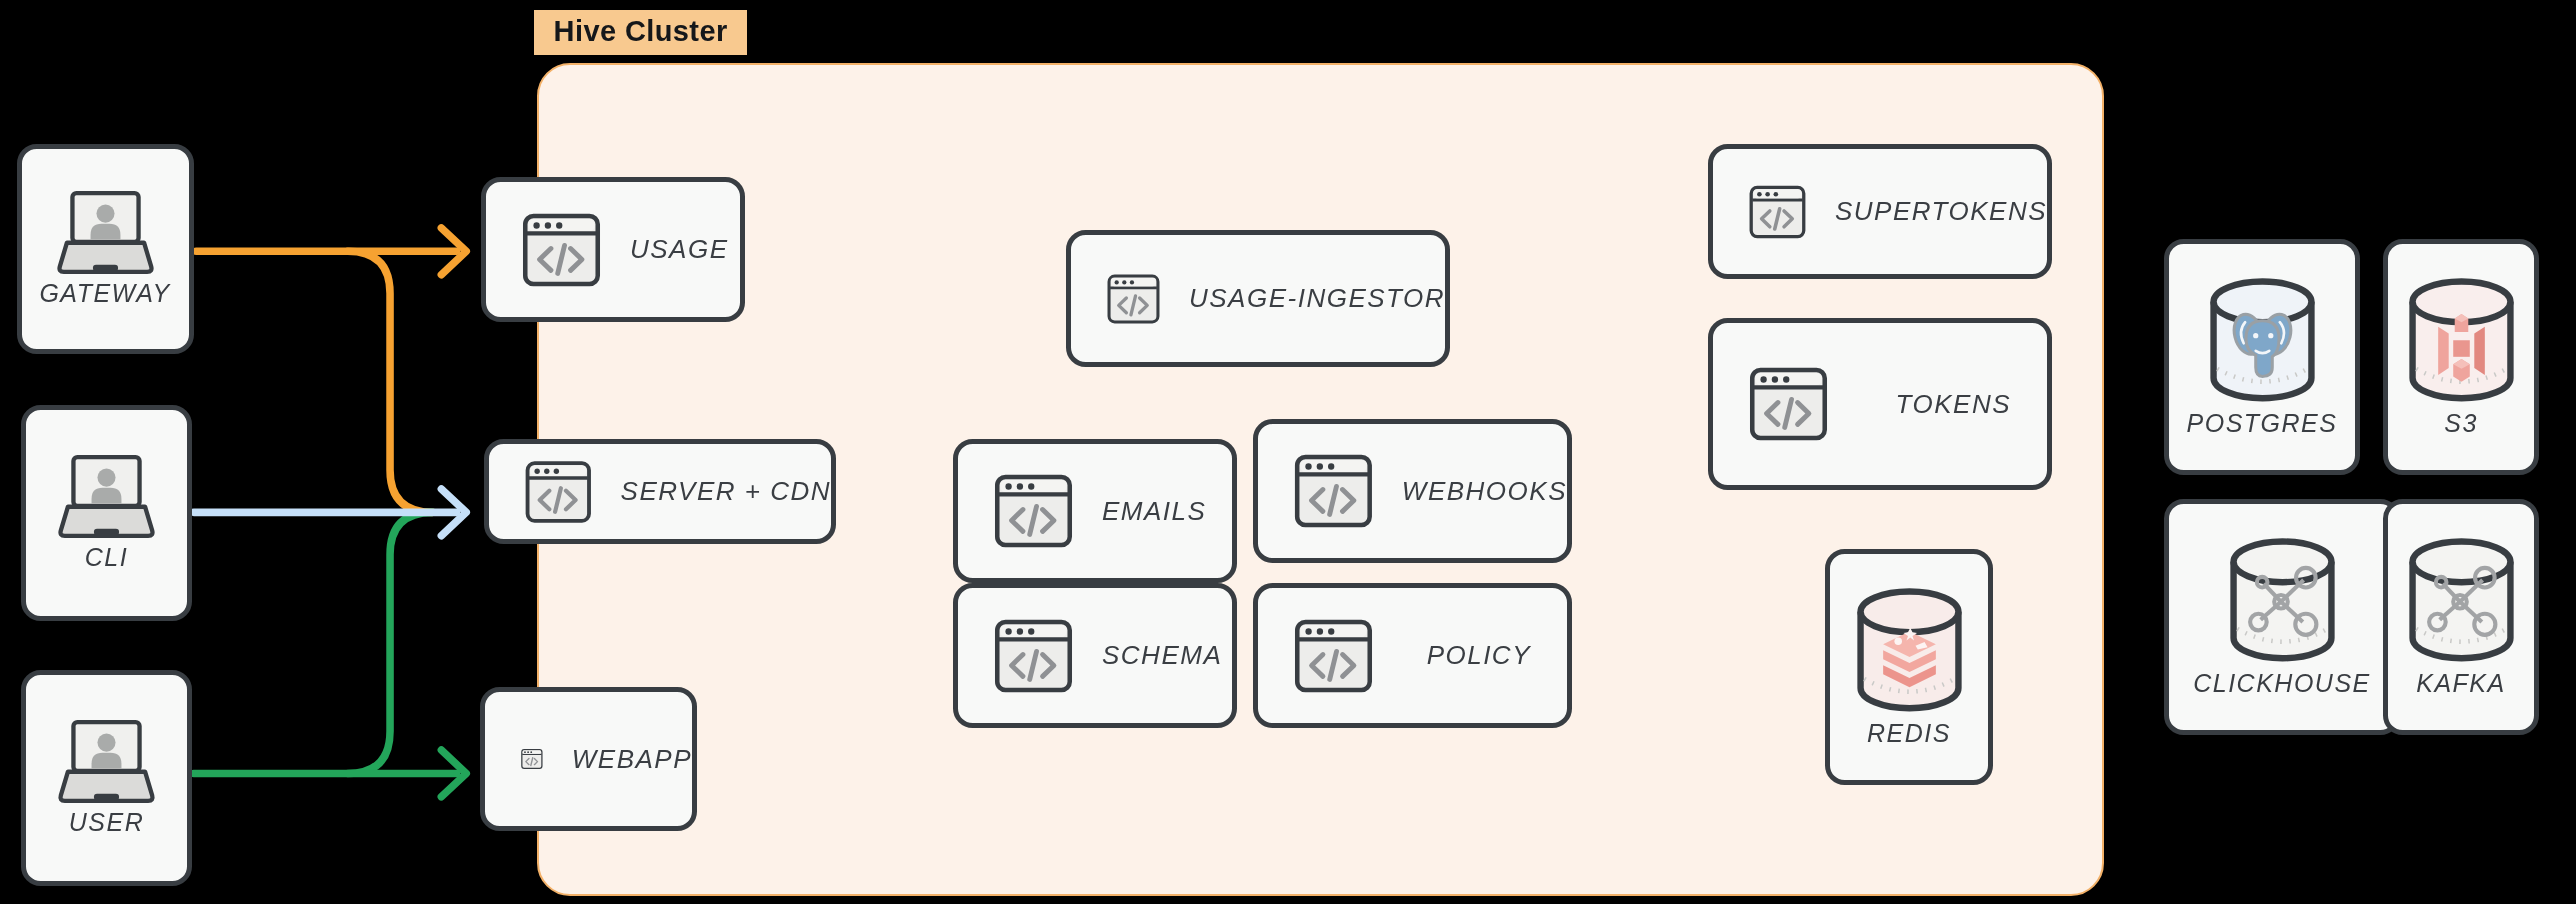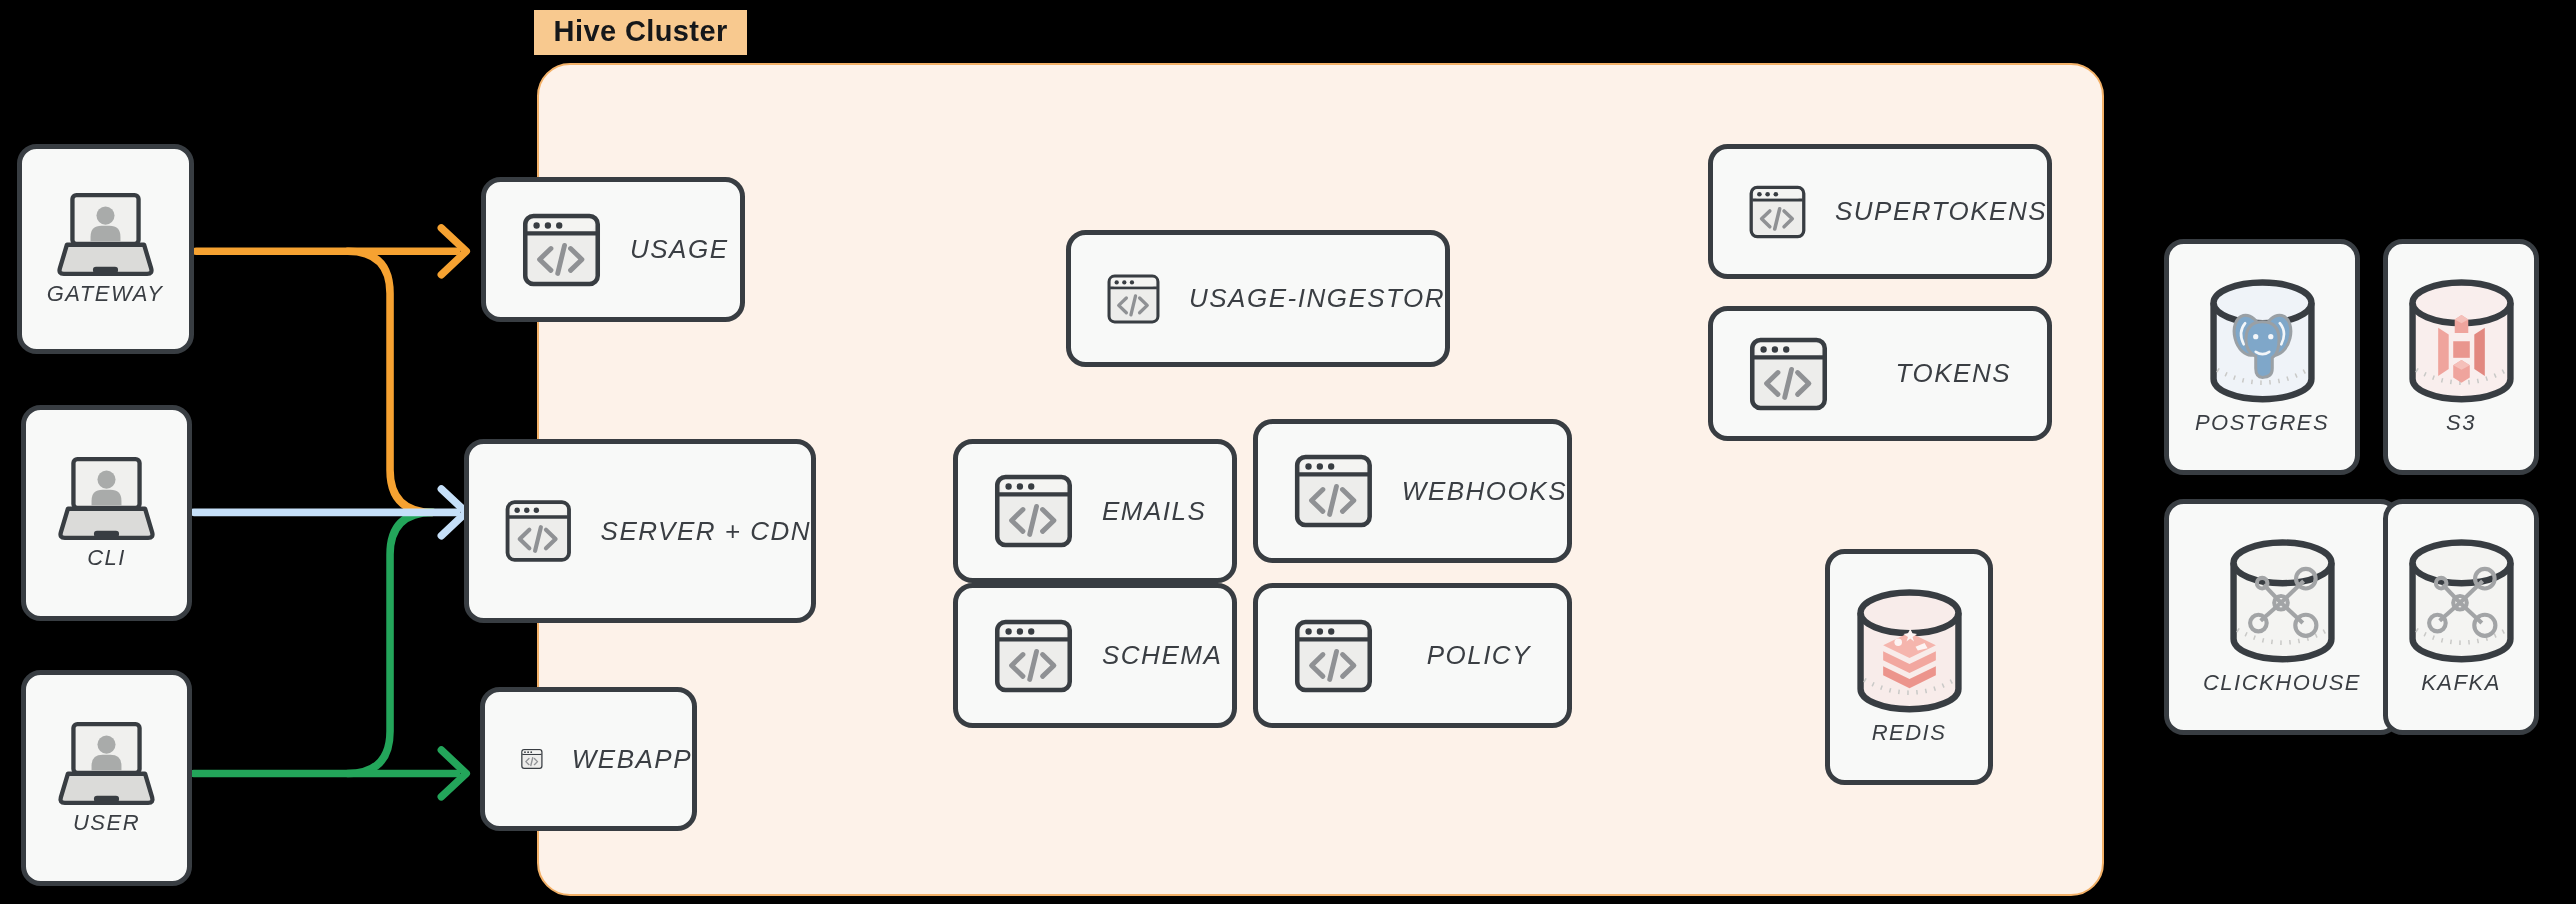--- a/index.html
+++ b/index.html
@@ -18,21 +18,21 @@
 
   
   .node{position:absolute;background:var(--node_bg);
         border:5.3px solid var(--node_border);border-radius:19.6px;
         box-sizing:border-box;z-index:2;display:flex;}
   .node-label{font-style:italic;color:var(--label_text);
               letter-spacing:1.5px;white-space:nowrap;}
 
   
   .v-node{flex-direction:column;align-items:center;justify-content:center;}
-  .v-node .node-label{font-size:22px;margin-top:4px;}
+  .v-node .node-label{font-size:25px;margin-top:4px;}
 
   
   .h-node{flex-direction:row;align-items:center;padding-left:36px;}
   .h-node .node-label{font-size:26px;margin-left:29px;}
   .h-node .label-right{margin-left:auto;margin-right:36px;}
 
   
   #edges{position:absolute;left:0;top:0;z-index:1;}
   .edge{fill:none;stroke-width:10px;stroke-linecap:round;stroke-linejoin:round;}
   .edge-orange{stroke:var(--edge_orange);}
@@ -121,21 +121,21 @@
       </svg>
     <div class="node-label">USER</div>
   </div>
 
   <div class="node h-node" style="left:481px;top:177px;width:264px;height:145px">
     <svg width="79" height="74" viewBox="0 0 104 98">
         <use href="#code-window"></use>
       </svg>
     <div class="node-label">USAGE</div>
   </div>
-  <div class="node h-node" style="left:464px;top:439px;width:352px;height:184px">
+  <div class="node h-node" style="left:484px;top:439px;width:352px;height:105px">
     <svg width="79" height="74" viewBox="0 0 104 98">
         <use href="#code-window"></use>
       </svg>
     <div class="node-label">SERVER + CDN</div>
   </div>
   <div class="node h-node" style="left:480px;top:687px;width:217px;height:144px">
     <svg width="79" height="74" viewBox="0 0 104 98">
         <use href="#code-window"></use>
       </svg>
     <div class="node-label">WEBAPP</div>
@@ -169,21 +169,21 @@
         <use href="#code-window"></use>
       </svg>
     <div class="node-label label-right">POLICY</div>
   </div>
   <div class="node h-node" style="left:1708px;top:144px;width:344px;height:135px">
     <svg width="79" height="74" viewBox="0 0 104 98">
         <use href="#code-window"></use>
       </svg>
     <div class="node-label">SUPERTOKENS</div>
   </div>
-  <div class="node h-node" style="left:1708px;top:306px;width:344px;height:135px">
+  <div class="node h-node" style="left:1708px;top:318px;width:344px;height:172px">
     <svg width="79" height="74" viewBox="0 0 104 98">
         <use href="#code-window"></use>
       </svg>
     <div class="node-label label-right">TOKENS</div>
   </div>
 
   <div class="node v-node" style="left:1825px;top:549px;width:168px;height:236px">
     <svg width="113" height="128" viewBox="0 0 150 170">
       <use href="#cylinder" fill="#F8ECEA"></use>
       <g>

